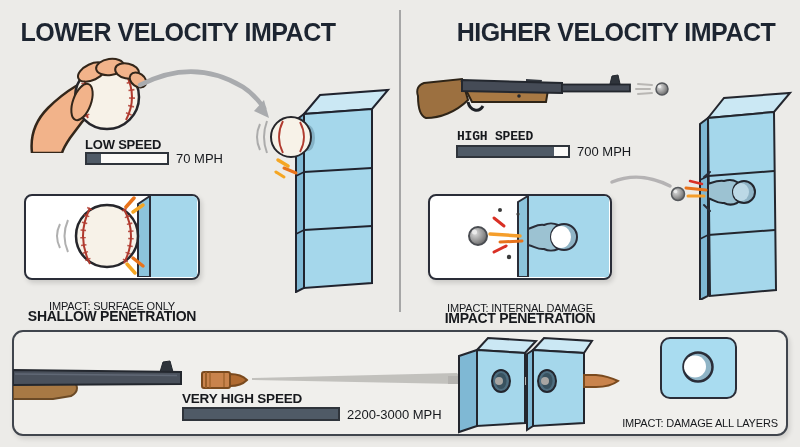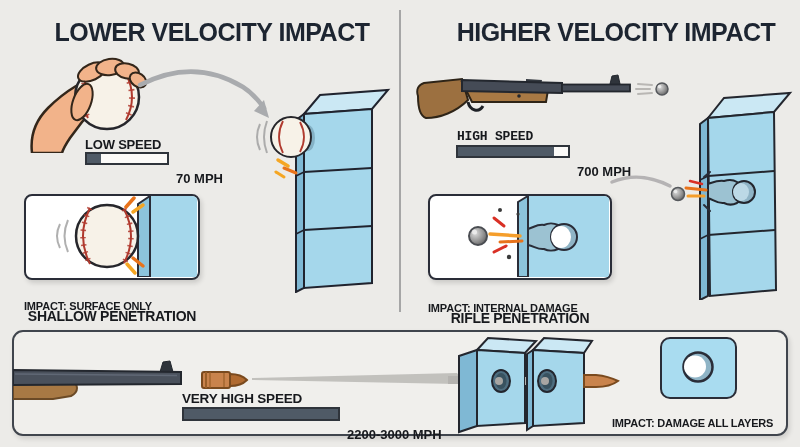--- a/index.html
+++ b/index.html
@@ -17,34 +17,34 @@
   .gauge-label{
     position:absolute;font-size:13px;font-weight:700;letter-spacing:-0.2px;
     color:var(--caption_text,#17191D);white-space:nowrap;
   }
   .gauge-track{
     position:absolute;border:2px solid var(--bar_border,#2F343B);
     background:var(--bar_empty,#FBFAF8);box-sizing:border-box;
   }
   .gauge-fill{height:100%;background:var(--bar_fill,#4F5A66);}
   .gauge-value{
-    position:absolute;font-size:13px;font-weight:700;line-height:14px;
-    color:var(--caption_text,#17191D);white-space:nowrap;margin-top:20px;
+    position:absolute;font-size:13px;font-weight:400;line-height:14px;
+    color:var(--caption_text,#17191D);white-space:nowrap;
   }
   .inset-box{
     position:absolute;background:#FFFFFF;border:2.5px solid #2A2D38;
     border-radius:8px;box-sizing:border-box;overflow:hidden;
     box-shadow:2px 3px 5px rgba(0,0,0,0.14);
   }
   .inset-caption{
     position:absolute;text-align:center;font-size:14px;font-weight:700;
     letter-spacing:-0.3px;color:var(--caption_text,#17191D);white-space:nowrap;margin-top:24px;
   }
   .inset-subcaption{
-    position:absolute;font-size:11px;font-weight:700;
+    position:absolute;text-align:center;font-size:11px;font-weight:400;
     letter-spacing:-0.2px;color:var(--caption_text,#17191D);white-space:nowrap;
   }
   .bottom-panel{
     position:absolute;left:12px;top:330px;width:776px;height:106px;
     background:var(--panel_background,#F0EFEC);
     border:2.5px solid #40454D;border-radius:11px;box-sizing:border-box;
     box-shadow:2px 3px 5px rgba(0,0,0,0.12);
   }
   .bottom-title{
     position:absolute;left:24px;top:337px;font-size:18px;font-weight:700;
@@ -55,21 +55,21 @@
     position:absolute;left:660px;top:337px;width:77px;height:62px;
     background:#A9DCF0;border:2.5px solid #2A2D38;border-radius:10px;
     box-sizing:border-box;
   }
 </style>
 </head>
 <body>
 
 <div id="canvas">
 
-  <div class="panel-title" style="left:0;top:18px;width:356px;padding-left:34px;">LOWER VELOCITY IMPACT</div>
+  <div class="panel-title" style="left:0;top:18px;width:356px;">LOWER VELOCITY IMPACT</div>
 
   <svg class="abs" style="left:30px;top:48px;" width="130" height="105" viewBox="0 0 130 105">
     <path d="M2,105 C0,88 6,72 18,60 C26,52 36,44 46,38 L58,32 C64,29 72,27 78,27 L88,28 C96,30 100,36 99,43 C98,50 92,54 85,55 L76,57 C66,60 58,66 52,74 L40,90 C36,96 33,101 32,105 Z" fill="#F2B38A" stroke="#33261A" stroke-width="2.5"></path>
     <circle cx="77" cy="49" r="32" fill="#F7F2E8" stroke="#26262B" stroke-width="2.5"></circle>
     <path d="M58,28 Q46,49 58,70" fill="none" stroke="#B03A2E" stroke-width="2"></path>
     <path d="M58,28 Q46,49 58,70" fill="none" stroke="#B03A2E" stroke-width="6" stroke-dasharray="1.6,6.5" opacity="0.85"></path>
     <path d="M96,26 Q108,49 96,72" fill="none" stroke="#B03A2E" stroke-width="2"></path>
     <path d="M96,26 Q108,49 96,72" fill="none" stroke="#B03A2E" stroke-width="6" stroke-dasharray="1.6,6.5" opacity="0.85"></path>
     <ellipse cx="62" cy="24" rx="15" ry="8" transform="rotate(-25 62 24)" fill="#F2B38A" stroke="#33261A" stroke-width="2"></ellipse>
     <ellipse cx="80" cy="19" rx="14" ry="8" transform="rotate(-8 80 19)" fill="#F2B38A" stroke="#33261A" stroke-width="2"></ellipse>
@@ -181,21 +181,21 @@
       <line x1="60" y1="38" x2="90" y2="40" stroke="#F59E2B" stroke-width="3.5" stroke-linecap="round"></line>
       <line x1="70" y1="46" x2="92" y2="45" stroke="#E8731B" stroke-width="3" stroke-linecap="round"></line>
       <line x1="64" y1="56" x2="76" y2="50" stroke="#D93025" stroke-width="3" stroke-linecap="round"></line>
       <circle cx="70" cy="14" r="2" fill="#3A3A3A"></circle>
       <circle cx="79" cy="61" r="2.2" fill="#3A3A3A"></circle>
       <circle cx="88" cy="18" r="1.6" fill="#3A3A3A"></circle>
       <circle cx="48" cy="40" r="9" fill="url(#pg2)" stroke="#4A4D52" stroke-width="2"></circle>
       <circle cx="44.5" cy="36" r="2.5" fill="#EDEDED" opacity="0.9"></circle>
     </svg>
   </div>
-  <div class="inset-caption" style="left:428px;top:286px;width:184px;">RIFLE PENETRATION</div>
+  <div class="inset-caption" style="left:428px;top:286px;width:184px;">IMPACT PENETRATION</div>
   <div class="inset-subcaption" style="left:428px;top:302px;width:184px;">IMPACT: INTERNAL DAMAGE</div>
 
   <svg class="abs" style="left:598px;top:84px;" width="200" height="216" viewBox="0 0 200 216">
     <defs>
       <radialGradient id="pg3" cx="35%" cy="35%" r="75%">
         <stop offset="0%" stop-color="#DCDCDC"></stop>
           <stop offset="55%" stop-color="#9A9A9A"></stop>
           <stop offset="100%" stop-color="#5F5F5F"></stop>
       </radialGradient>
     </defs>

